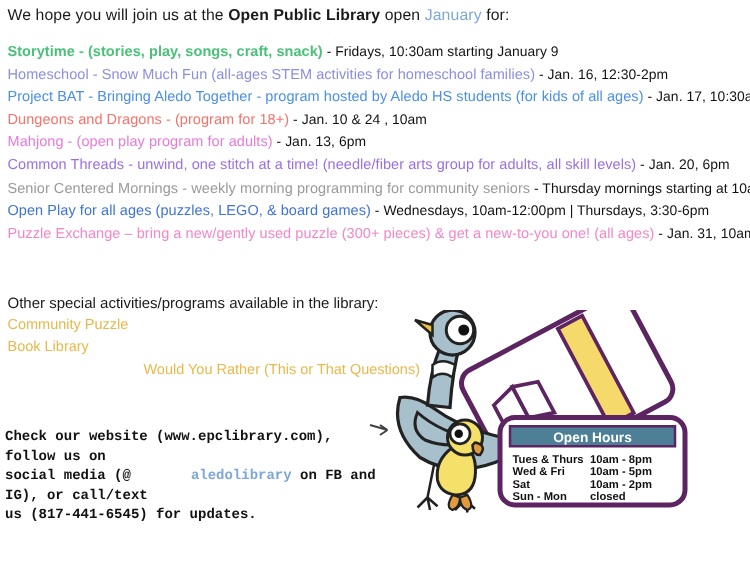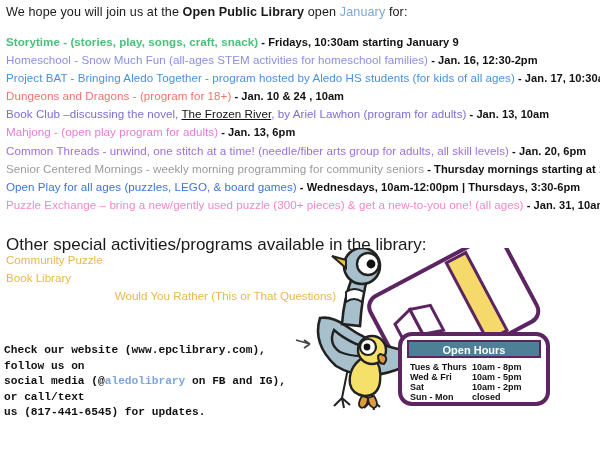--- a/index.html
+++ b/index.html
@@ -38,32 +38,32 @@
   }
   .program-row {
     font-size: 11.6px;
     line-height: 18.1px;
     white-space: nowrap;
     letter-spacing: 0.05px;
   }
   .program-row .title { }
   .program-row .detail {
     color: #111111;
-    font-weight: bold;
+    font-weight: normal;
     font-size: 11.1px;
     margin-top: 20px;
   }
   .book-title { text-decoration: underline; }
 
   
   .other-heading {
     position: absolute;
     left: 6px;
     top: 235px;
-    font-size: 17px;
+    font-size: 12px;
     color: #1a1a1a;
     white-space: nowrap;
   }
   .other-list {
     position: absolute;
     left: 6px;
     top: 251px;
     width: 330px;
   }
   .other-item {
@@ -79,21 +79,21 @@
     left: 4px;
     top: 343px;
     width: 300px;
     text-align: left;
     font-size: 11.2px;
     line-height: 15.5px;
     font-weight: bold;
     color: #111111;
     font-family: Liberation Mono, monospace;
   }
-  .footer-note .handle { color: #7da7d9; }
+  .footer-note .handle { color: #7da7d9; margin-left: 48px; }
 
   
   .art {
     position: absolute;
     left: 290px;
     top: 248px;
     width: 310px;
     height: 190px;
   }
   .art svg { display: block; }
@@ -103,21 +103,20 @@
 
 <div class="intro">
   <span>We hope you will join us at the </span><span class="bold">Open Public Library</span><span> open </span><span class="month">January</span><span> for:</span>
 </div>
 
 <div class="program-list">
     <div class="program-row"><span class="title" style="color: rgb(75, 192, 122); font-weight: bold;">Storytime - (stories, play, songs, craft, snack)</span><span class="detail"> - Fridays, 10:30am starting January 9</span></div>
     <div class="program-row"><span class="title" style="color: rgb(138, 143, 224);">Homeschool -  Snow Much Fun (all-ages STEM activities for homeschool families)</span><span class="detail"> - Jan. 16, 12:30-2pm</span></div>
     <div class="program-row"><span class="title" style="color: rgb(74, 144, 226);">Project BAT - Bringing Aledo Together - program hosted by Aledo HS students (for kids of all ages)</span><span class="detail">  - Jan. 17, 10:30am</span></div>
     <div class="program-row"><span class="title" style="color: rgb(244, 115, 106);">Dungeons and Dragons - (program for 18+)</span><span class="detail"> - Jan. 10 &amp; 24 , 10am</span></div>
-    <div class="program-row"><span class="title" style="color: rgb(122, 111, 212);"><span>Book Club –discussing the novel, </span><span class="book-title" style="color: rgb(17, 17, 17);">The Frozen River</span><span>, by Ariel Lawhon (program for adults)</span></span><span class="detail"> - Jan. 13, 10am</span></div>
     <div class="program-row"><span class="title" style="color: rgb(231, 123, 216);">Mahjong - (open play program for adults)</span><span class="detail"> - Jan. 13, 6pm</span></div>
     <div class="program-row"><span class="title" style="color: rgb(155, 111, 224);">Common Threads - unwind, one stitch at a time! (needle/fiber arts group for adults, all skill levels)</span><span class="detail"> - Jan. 20, 6pm</span></div>
     <div class="program-row"><span class="title" style="color: rgb(154, 154, 154);">Senior Centered Mornings - weekly morning programming for community seniors</span><span class="detail"> - Thursday mornings starting at 10am</span></div>
     <div class="program-row"><span class="title" style="color: rgb(63, 116, 214);">Open Play for all ages (puzzles, LEGO, &amp; board games)</span><span class="detail"> - Wednesdays, 10am-12:00pm  |  Thursdays, 3:30-6pm</span></div>
     <div class="program-row"><span class="title" style="color: rgb(243, 135, 200);">Puzzle Exchange – bring a new/gently used puzzle (300+ pieces) &amp; get a new-to-you one! (all ages)</span><span class="detail"> - Jan. 31, 10am</span></div>
   </div>
 
 <div class="other-heading">Other special activities/programs available in the library:</div>
 <div class="other-list">
     <div class="other-item" style="color: rgb(232, 184, 75);">Community Puzzle</div>

